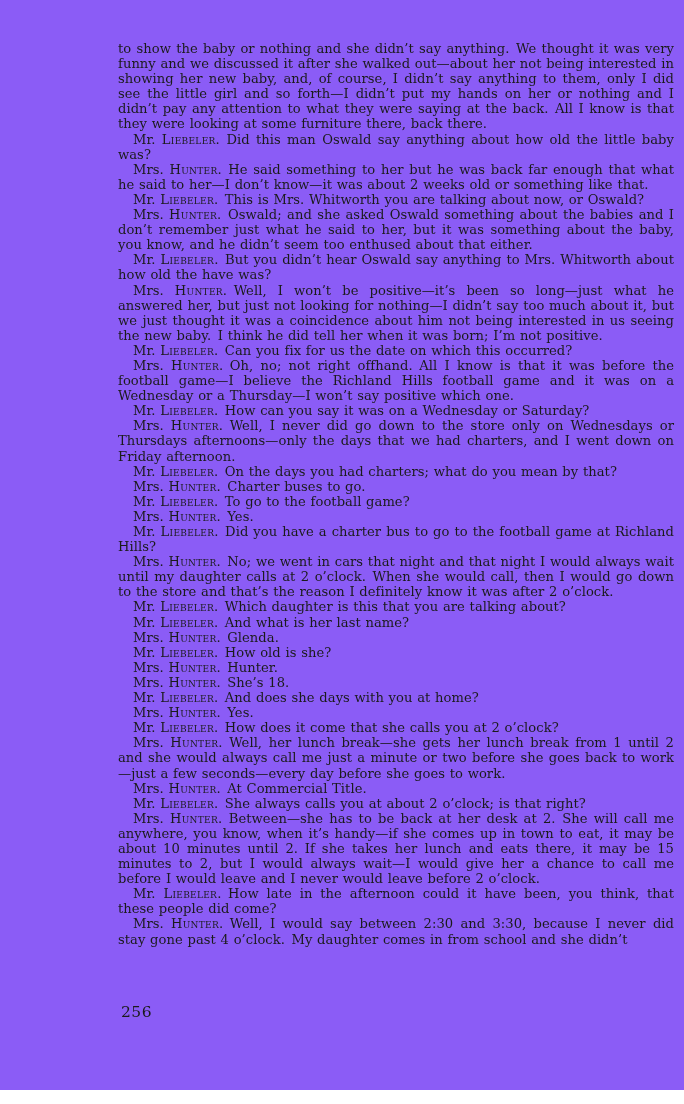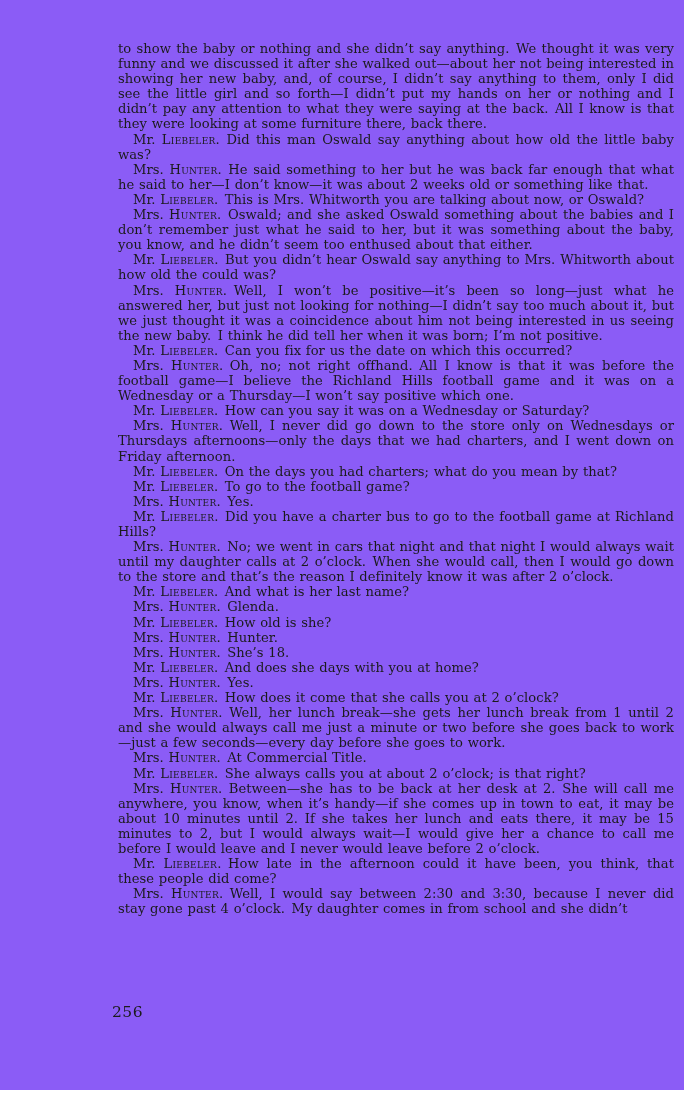--- a/index.html
+++ b/index.html
@@ -29,46 +29,48 @@
     word-spacing: 0.5px;
   }
   .para { text-indent: 15px; }
   .para.continuation { text-indent: 0; }
   .speaker-name {
     font-variant: small-caps;
     letter-spacing: 0.3px;
   }
   .page-number {
     position: absolute;
-    left: 112px; top: 1003px;
+    left: 121px; top: 1003px;
     font-size: 15.5px;
     letter-spacing: 0.5px;
   }
 </style>
 </head>
 <body>
 
 <div class="page">
   <div class="text-block" id="transcript">
       <p class="para continuation"><span class="speech">to show the baby or nothing and she didn’t say anything. We thought it was very funny and we discussed it after she walked out—about her not being interested in showing her new baby, and, of course, I didn’t say anything to them, only I did see the little girl and so forth—I didn’t put my hands on her or nothing and I didn’t pay any attention to what they were saying at the back. All I know is that they were looking at some furniture there, back there.</span></p>
       <p class="para"><span class="speaker"><span class="speaker-prefix">Mr.&nbsp;</span><span class="speaker-name">Liebeler</span><span class="speaker-period">. </span></span><span class="speech">Did this man Oswald say anything about how old the little baby was?</span></p>
       <p class="para"><span class="speaker"><span class="speaker-prefix">Mrs.&nbsp;</span><span class="speaker-name">Hunter</span><span class="speaker-period">. </span></span><span class="speech">He said something to her but he was back far enough that what he said to her—I don’t know—it was about 2 weeks old or something like that.</span></p>
       <p class="para"><span class="speaker"><span class="speaker-prefix">Mr.&nbsp;</span><span class="speaker-name">Liebeler</span><span class="speaker-period">. </span></span><span class="speech">This is Mrs. Whitworth you are talking about now, or Oswald?</span></p>
       <p class="para"><span class="speaker"><span class="speaker-prefix">Mrs.&nbsp;</span><span class="speaker-name">Hunter</span><span class="speaker-period">. </span></span><span class="speech">Oswald; and she asked Oswald something about the babies and I don’t remember just what he said to her, but it was something about the baby, you know, and he didn’t seem too enthused about that either.</span></p>
-      <p class="para"><span class="speaker"><span class="speaker-prefix">Mr.&nbsp;</span><span class="speaker-name">Liebeler</span><span class="speaker-period">. </span></span><span class="speech">But you didn’t hear Oswald say anything to Mrs. Whitworth about how old the could was?</span></p>
+      <p class="para"><span class="speaker"><span class="speaker-prefix">Mr.&nbsp;</span><span class="speaker-name">Liebeler</span><span class="speaker-period">. </span></span><span class="speech">But you didn’t hear Oswald say anything to Mrs. Whitworth about how old the have was?</span></p>
       <p class="para"><span class="speaker"><span class="speaker-prefix">Mrs.&nbsp;</span><span class="speaker-name">Hunter</span><span class="speaker-period">. </span></span><span class="speech">Well, I won’t be positive—it’s been so long—just what he answered her, but just not looking for nothing—I didn’t say too much about it, but we just thought it was a coincidence about him not being interested in us seeing the new baby. I think he did tell her when it was born; I’m not positive.</span></p>
       <p class="para"><span class="speaker"><span class="speaker-prefix">Mr.&nbsp;</span><span class="speaker-name">Liebeler</span><span class="speaker-period">. </span></span><span class="speech">Can you fix for us the date on which this occurred?</span></p>
       <p class="para"><span class="speaker"><span class="speaker-prefix">Mrs.&nbsp;</span><span class="speaker-name">Hunter</span><span class="speaker-period">. </span></span><span class="speech">Oh, no; not right offhand. All I know is that it was before the football game—I believe the Richland Hills football game and it was on a Wednesday or a Thursday—I won’t say positive which one.</span></p>
       <p class="para"><span class="speaker"><span class="speaker-prefix">Mr.&nbsp;</span><span class="speaker-name">Liebeler</span><span class="speaker-period">. </span></span><span class="speech">How can you say it was on a Wednesday or Saturday?</span></p>
       <p class="para"><span class="speaker"><span class="speaker-prefix">Mrs.&nbsp;</span><span class="speaker-name">Hunter</span><span class="speaker-period">. </span></span><span class="speech">Well, I never did go down to the store only on Wednesdays or Thursdays afternoons—only the days that we had charters, and I went down on Friday afternoon.</span></p>
       <p class="para"><span class="speaker"><span class="speaker-prefix">Mr.&nbsp;</span><span class="speaker-name">Liebeler</span><span class="speaker-period">. </span></span><span class="speech">On the days you had charters; what do you mean by that?</span></p>
+      <p class="para"><span class="speaker"><span class="speaker-prefix">Mrs.&nbsp;</span><span class="speaker-name">Hunter</span><span class="speaker-period">. </span></span><span class="speech">Charter buses to go.</span></p>
       <p class="para"><span class="speaker"><span class="speaker-prefix">Mr.&nbsp;</span><span class="speaker-name">Liebeler</span><span class="speaker-period">. </span></span><span class="speech">To go to the football game?</span></p>
       <p class="para"><span class="speaker"><span class="speaker-prefix">Mrs.&nbsp;</span><span class="speaker-name">Hunter</span><span class="speaker-period">. </span></span><span class="speech">Yes.</span></p>
       <p class="para"><span class="speaker"><span class="speaker-prefix">Mr.&nbsp;</span><span class="speaker-name">Liebeler</span><span class="speaker-period">. </span></span><span class="speech">Did you have a charter bus to go to the football game at Richland Hills?</span></p>
       <p class="para"><span class="speaker"><span class="speaker-prefix">Mrs.&nbsp;</span><span class="speaker-name">Hunter</span><span class="speaker-period">. </span></span><span class="speech">No; we went in cars that night and that night I would always wait until my daughter calls at 2 o’clock. When she would call, then I would go down to the store and that’s the reason I definitely know it was after 2 o’clock.</span></p>
+      <p class="para"><span class="speaker"><span class="speaker-prefix">Mr.&nbsp;</span><span class="speaker-name">Liebeler</span><span class="speaker-period">. </span></span><span class="speech">Which daughter is this that you are talking about?</span></p>
       <p class="para"><span class="speaker"><span class="speaker-prefix">Mr.&nbsp;</span><span class="speaker-name">Liebeler</span><span class="speaker-period">. </span></span><span class="speech">And what is her last name?</span></p>
       <p class="para"><span class="speaker"><span class="speaker-prefix">Mrs.&nbsp;</span><span class="speaker-name">Hunter</span><span class="speaker-period">. </span></span><span class="speech">Glenda.</span></p>
       <p class="para"><span class="speaker"><span class="speaker-prefix">Mr.&nbsp;</span><span class="speaker-name">Liebeler</span><span class="speaker-period">. </span></span><span class="speech">How old is she?</span></p>
       <p class="para"><span class="speaker"><span class="speaker-prefix">Mrs.&nbsp;</span><span class="speaker-name">Hunter</span><span class="speaker-period">. </span></span><span class="speech">Hunter.</span></p>
       <p class="para"><span class="speaker"><span class="speaker-prefix">Mrs.&nbsp;</span><span class="speaker-name">Hunter</span><span class="speaker-period">. </span></span><span class="speech">She’s 18.</span></p>
       <p class="para"><span class="speaker"><span class="speaker-prefix">Mr.&nbsp;</span><span class="speaker-name">Liebeler</span><span class="speaker-period">. </span></span><span class="speech">And does she days with you at home?</span></p>
       <p class="para"><span class="speaker"><span class="speaker-prefix">Mrs.&nbsp;</span><span class="speaker-name">Hunter</span><span class="speaker-period">. </span></span><span class="speech">Yes.</span></p>
       <p class="para"><span class="speaker"><span class="speaker-prefix">Mr.&nbsp;</span><span class="speaker-name">Liebeler</span><span class="speaker-period">. </span></span><span class="speech">How does it come that she calls you at 2 o’clock?</span></p>
       <p class="para"><span class="speaker"><span class="speaker-prefix">Mrs.&nbsp;</span><span class="speaker-name">Hunter</span><span class="speaker-period">. </span></span><span class="speech">Well, her lunch break—she gets her lunch break from 1 until 2 and she would always call me just a minute or two before she goes back to work—just a few seconds—every day before she goes to work.</span></p>
       <p class="para"><span class="speaker"><span class="speaker-prefix">Mrs.&nbsp;</span><span class="speaker-name">Hunter</span><span class="speaker-period">. </span></span><span class="speech">At Commercial Title.</span></p>

